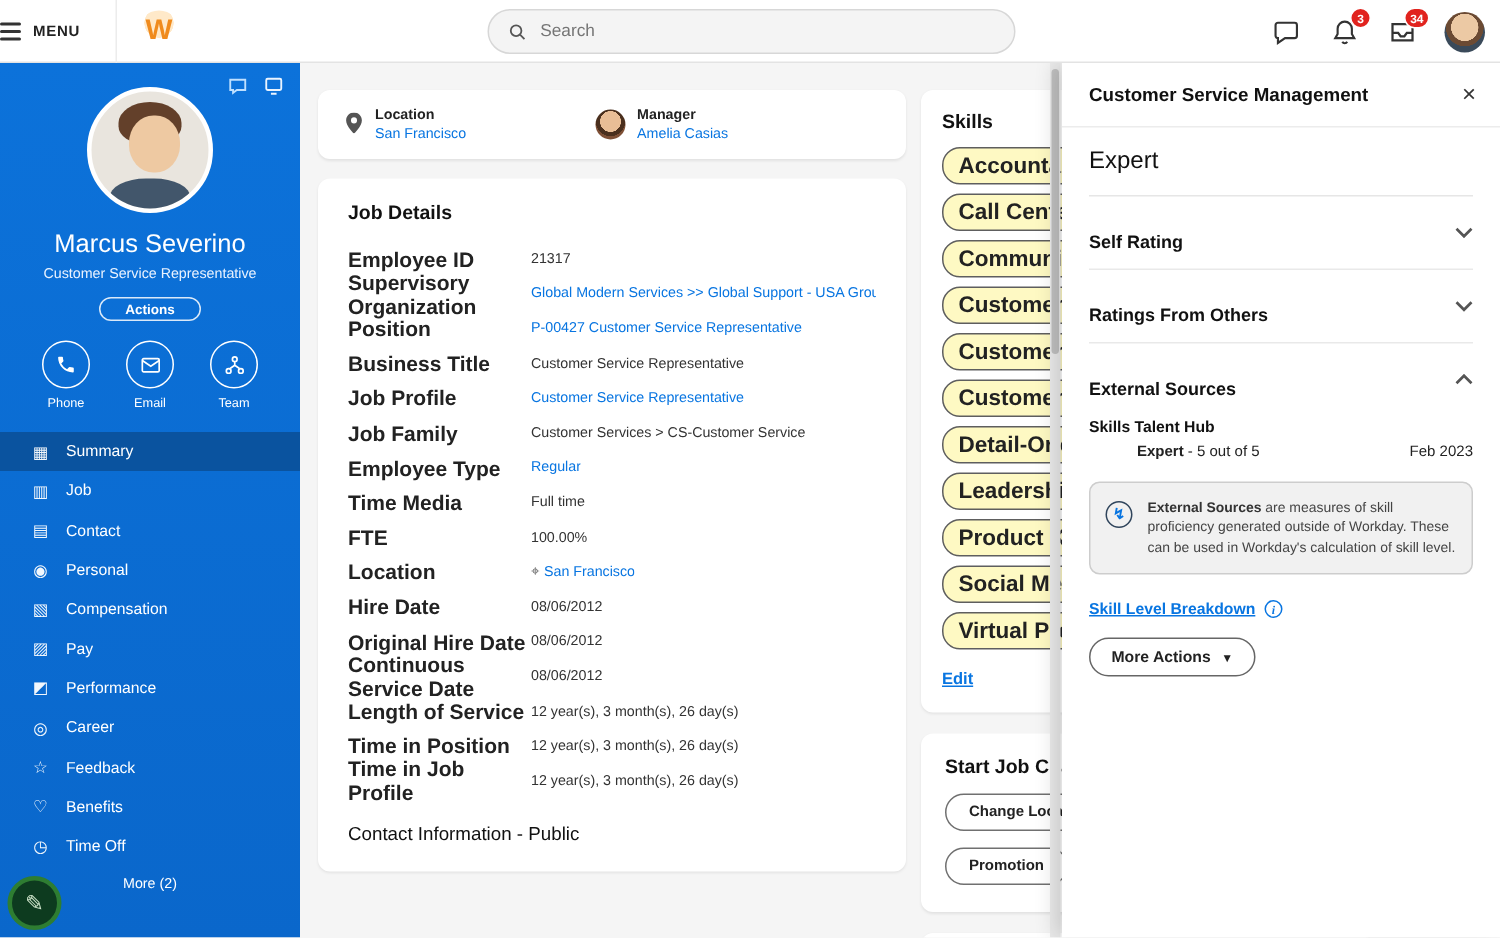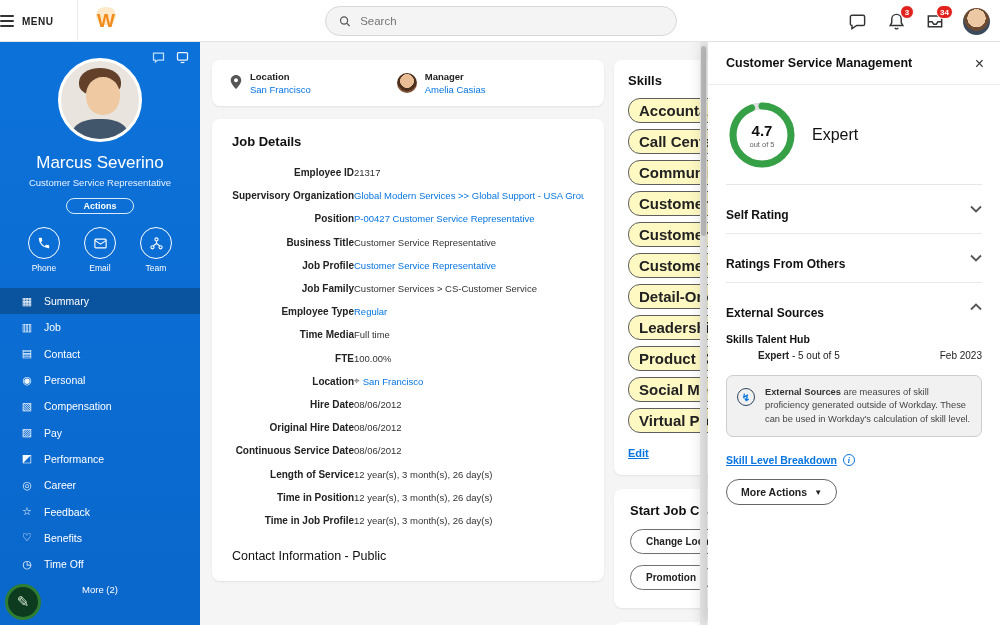--- a/index.html
+++ b/index.html
@@ -74,21 +74,21 @@
   .slabel { font-size:9.5px; font-weight:bold; color:#222; }
   .svalue { font-size:9.5px; margin-top:2px; }
   .link { color:#0875e1; cursor:pointer; }
   .mgr-avatar { width:20px; height:20px; border-radius:50%;
     background:radial-gradient(circle at 50% 40%, #e8bd96 0 44%, #4a2f1d 45% 62%, #7d4f35 63%); }
 
   .jobcard { margin-top:13px; padding:15px 20px 18px 20px; }
   .card-title { font-size:13px; font-weight:bold; color:#111; }
   .jd-rows { margin-top:12px; }
   .jd-row { display:flex; height:23.2px; align-items:center; }
-  .jd-label { width:122px; flex:none; font-size:10px; font-weight:bold; color:#222;text-align:right; }
+  .jd-label { width:122px; flex:none; font-size:14px; font-weight:bold; color:#222; }
   .jd-value { font-size:9.5px; color:#333; white-space:nowrap; overflow:hidden; display:flex; align-items:center; gap:3px; }
   .jd-value.link { color:#0875e1; }
   .pin-glyph { color:#666; font-size:10px; }
   .contact-title { font-size:12.5px; font-weight:normal; margin-top:17px; color:#111; }
 
   .skills-card { padding:13px 14px 14px 14px; }
   .pills { margin-top:10px; width:185px; display:flex; flex-wrap:wrap; gap:6px; }
   .pill { border:1px solid #5e5e5e; border-radius:12px; padding:3px 10px; font-size:15px;
     font-weight:bold; color:#222; background:#fef9c3; white-space:nowrap; cursor:pointer; }
   .edit-link { display:inline-block; margin-top:14px; font-size:11px; font-weight:bold;
@@ -444,30 +444,20 @@
     <div class="scroll-thumb"></div>
   </div>
 
   <div class="panel">
     <div class="panel-header">
       <span class="panel-title">Customer Service Management</span>
       <span class="close-x">×</span>
     </div>
     <div class="panel-body">
       <div class="rating-block">
-        <div class="ring-wrap">
-          <svg width="72" height="72" viewBox="0 0 72 72">
-            <circle cx="36" cy="36" r="29" fill="none" stroke="#dedede" stroke-width="7"></circle>
-            <circle id="ring-progress" cx="36" cy="36" r="29" fill="none" stroke="#35a046" stroke-width="7" stroke-linecap="round" transform="rotate(-90 36 36)" stroke-dasharray="171.27963147371554 10.93274243449247"></circle>
-          </svg>
-          <div class="ring-center">
-            <span class="ring-val">4.7</span>
-            <span class="ring-cap">out of 5</span>
-          </div>
-        </div>
         <div>
           <div class="level-name">Expert</div>
         </div>
       </div>
 
       <hr class="panel-divider">
 
       <div class="acc-row">
         <span class="acc-label">Self Rating</span>
         <svg class="chev" viewBox="0 0 12 8" fill="none" stroke="#555" stroke-width="1.8">

